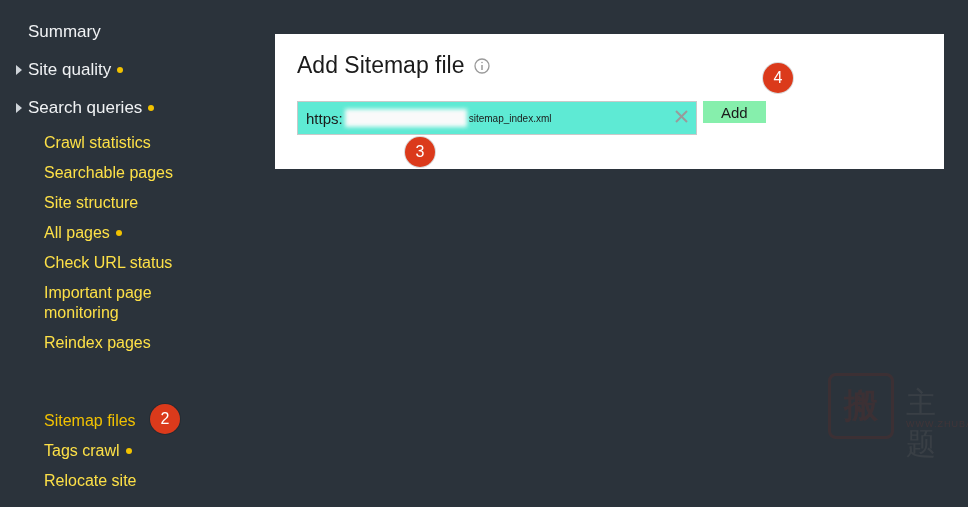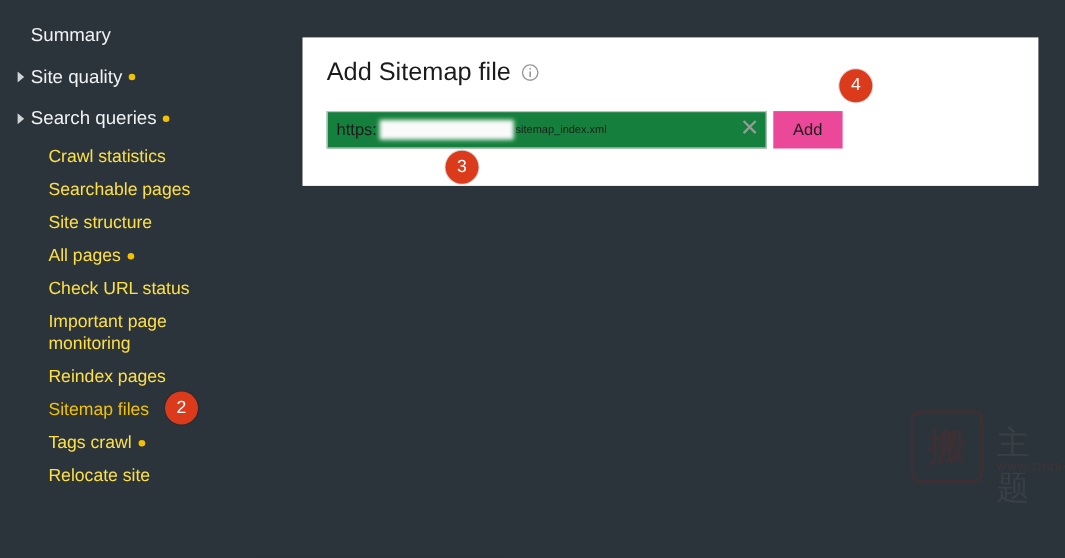--- a/index.html
+++ b/index.html
@@ -17,27 +17,27 @@
   .sub-item { display: flex; align-items: center; padding: 5px 6px; color: #fde047; font-size: 16px; cursor: pointer; line-height: 1.25; }
   .sub-item.active { color: #f2c200; }
   .sub-item .dot { width: 6px; height: 6px; background: #f2c200; border-radius: 50%; margin-left: 6px; display: inline-block; }
   .content { flex: 1; padding: 34px 24px 0 15px; position: relative; }
   .panel { background: #ffffff; padding: 18px 24px 34px 22px; width: 100%; max-width: 715px; }
   .panel-title-row { display: flex; align-items: center; margin-bottom: 22px; }
   .panel-title { font-size: 23px; color: #1b1b1b; font-weight: 400; }
   .info-icon { margin-left: 10px; display: inline-flex; align-items: center; }
   .info-icon svg { width: 16px; height: 16px; stroke: #9a9a9a; fill: none; }
   .input-row { display: flex; align-items: stretch; }
-  .input-wrap { position: relative; flex: 0 0 400px; border: 1px solid #c9c9c9; background: #15803d; display: flex; align-items: center; height: 34px; }
+  .input-wrap { position: relative; flex: 0 0 400px; border: 1px solid #c9c9c9; background: #5eead4; display: flex; align-items: center; height: 34px; }
   .input-wrap .prefix { padding-left: 8px; color: #1b1b1b; font-size: 15px; }
   .input-wrap .blur { display: inline-block; width: 122px; height: 18px; background: #fafafa; filter: blur(2px); margin: 0 2px; }
   .input-wrap .suffix { color: #1b1b1b; font-size: 10px; }
   .input-wrap .clear { position: absolute; right: 8px; top: 50%; transform: translateY(-50%); cursor: pointer; }
   .input-wrap .clear svg { width: 13px; height: 13px; stroke: #9a9a9a; stroke-width: 2; }
-  .btn-add { margin-left: 6px; height: 34px; padding: 0 18px; background: #ec4899; border: none; color: #1b1b1b; font-size: 15px; cursor: pointer; }
+  .btn-add { margin-left: 6px; height: 22px; padding: 0 18px; background: #86efac; border: none; color: #1b1b1b; font-size: 15px; cursor: pointer; }
   .annot { position: absolute; width: 30px; height: 30px; background: #db3a1b; color: #fff; border-radius: 50%; display: flex; align-items: center; justify-content: center; font-size: 16px; font-weight: 500; box-shadow: 0 0 0 1px rgba(0,0,0,0.15); z-index: 10; }
   .watermark { position: absolute; right: 74px; bottom: 68px; opacity: 0.22; pointer-events: none; }
   .watermark .seal { width: 66px; height: 66px; border: 3px solid #7a2a20; border-radius: 8px; display: flex; align-items: center; justify-content: center; color: #7a2a20; font-size: 34px; font-weight: bold; }
   .watermark .txt { position: absolute; left: 78px; top: 10px; display: flex; align-items: center; }
   .watermark .txt span { font-size: 30px; color: #6b6b6b; letter-spacing: 16px; }
   .watermark .sub { position: absolute; left: 78px; top: 46px; font-size: 9px; color: #8a3a30; letter-spacing: 1px; }
 </style>
 </head>
 <body>
 
@@ -87,21 +87,21 @@
         </div>
       <div class="sub-item">
           <span>Check URL status</span>
         </div>
       <div class="sub-item" style="max-width:160px;">
           <span>Important page monitoring</span>
         </div>
       <div class="sub-item">
           <span>Reindex pages</span>
         </div>
-      <div class="sub-item active" style="position:relative;">
+      <div class="sub-item active" style="position:relative;margin-top:48px;">
         <span>Sitemap files</span>
         <div class="annot" style="left:112px; top:-2px;">
             <span>2</span>
           </div>
       </div>
       <div class="sub-item">
           <span>Tags crawl</span>
           <span class="dot"></span>
         </div>
       <div class="sub-item">

